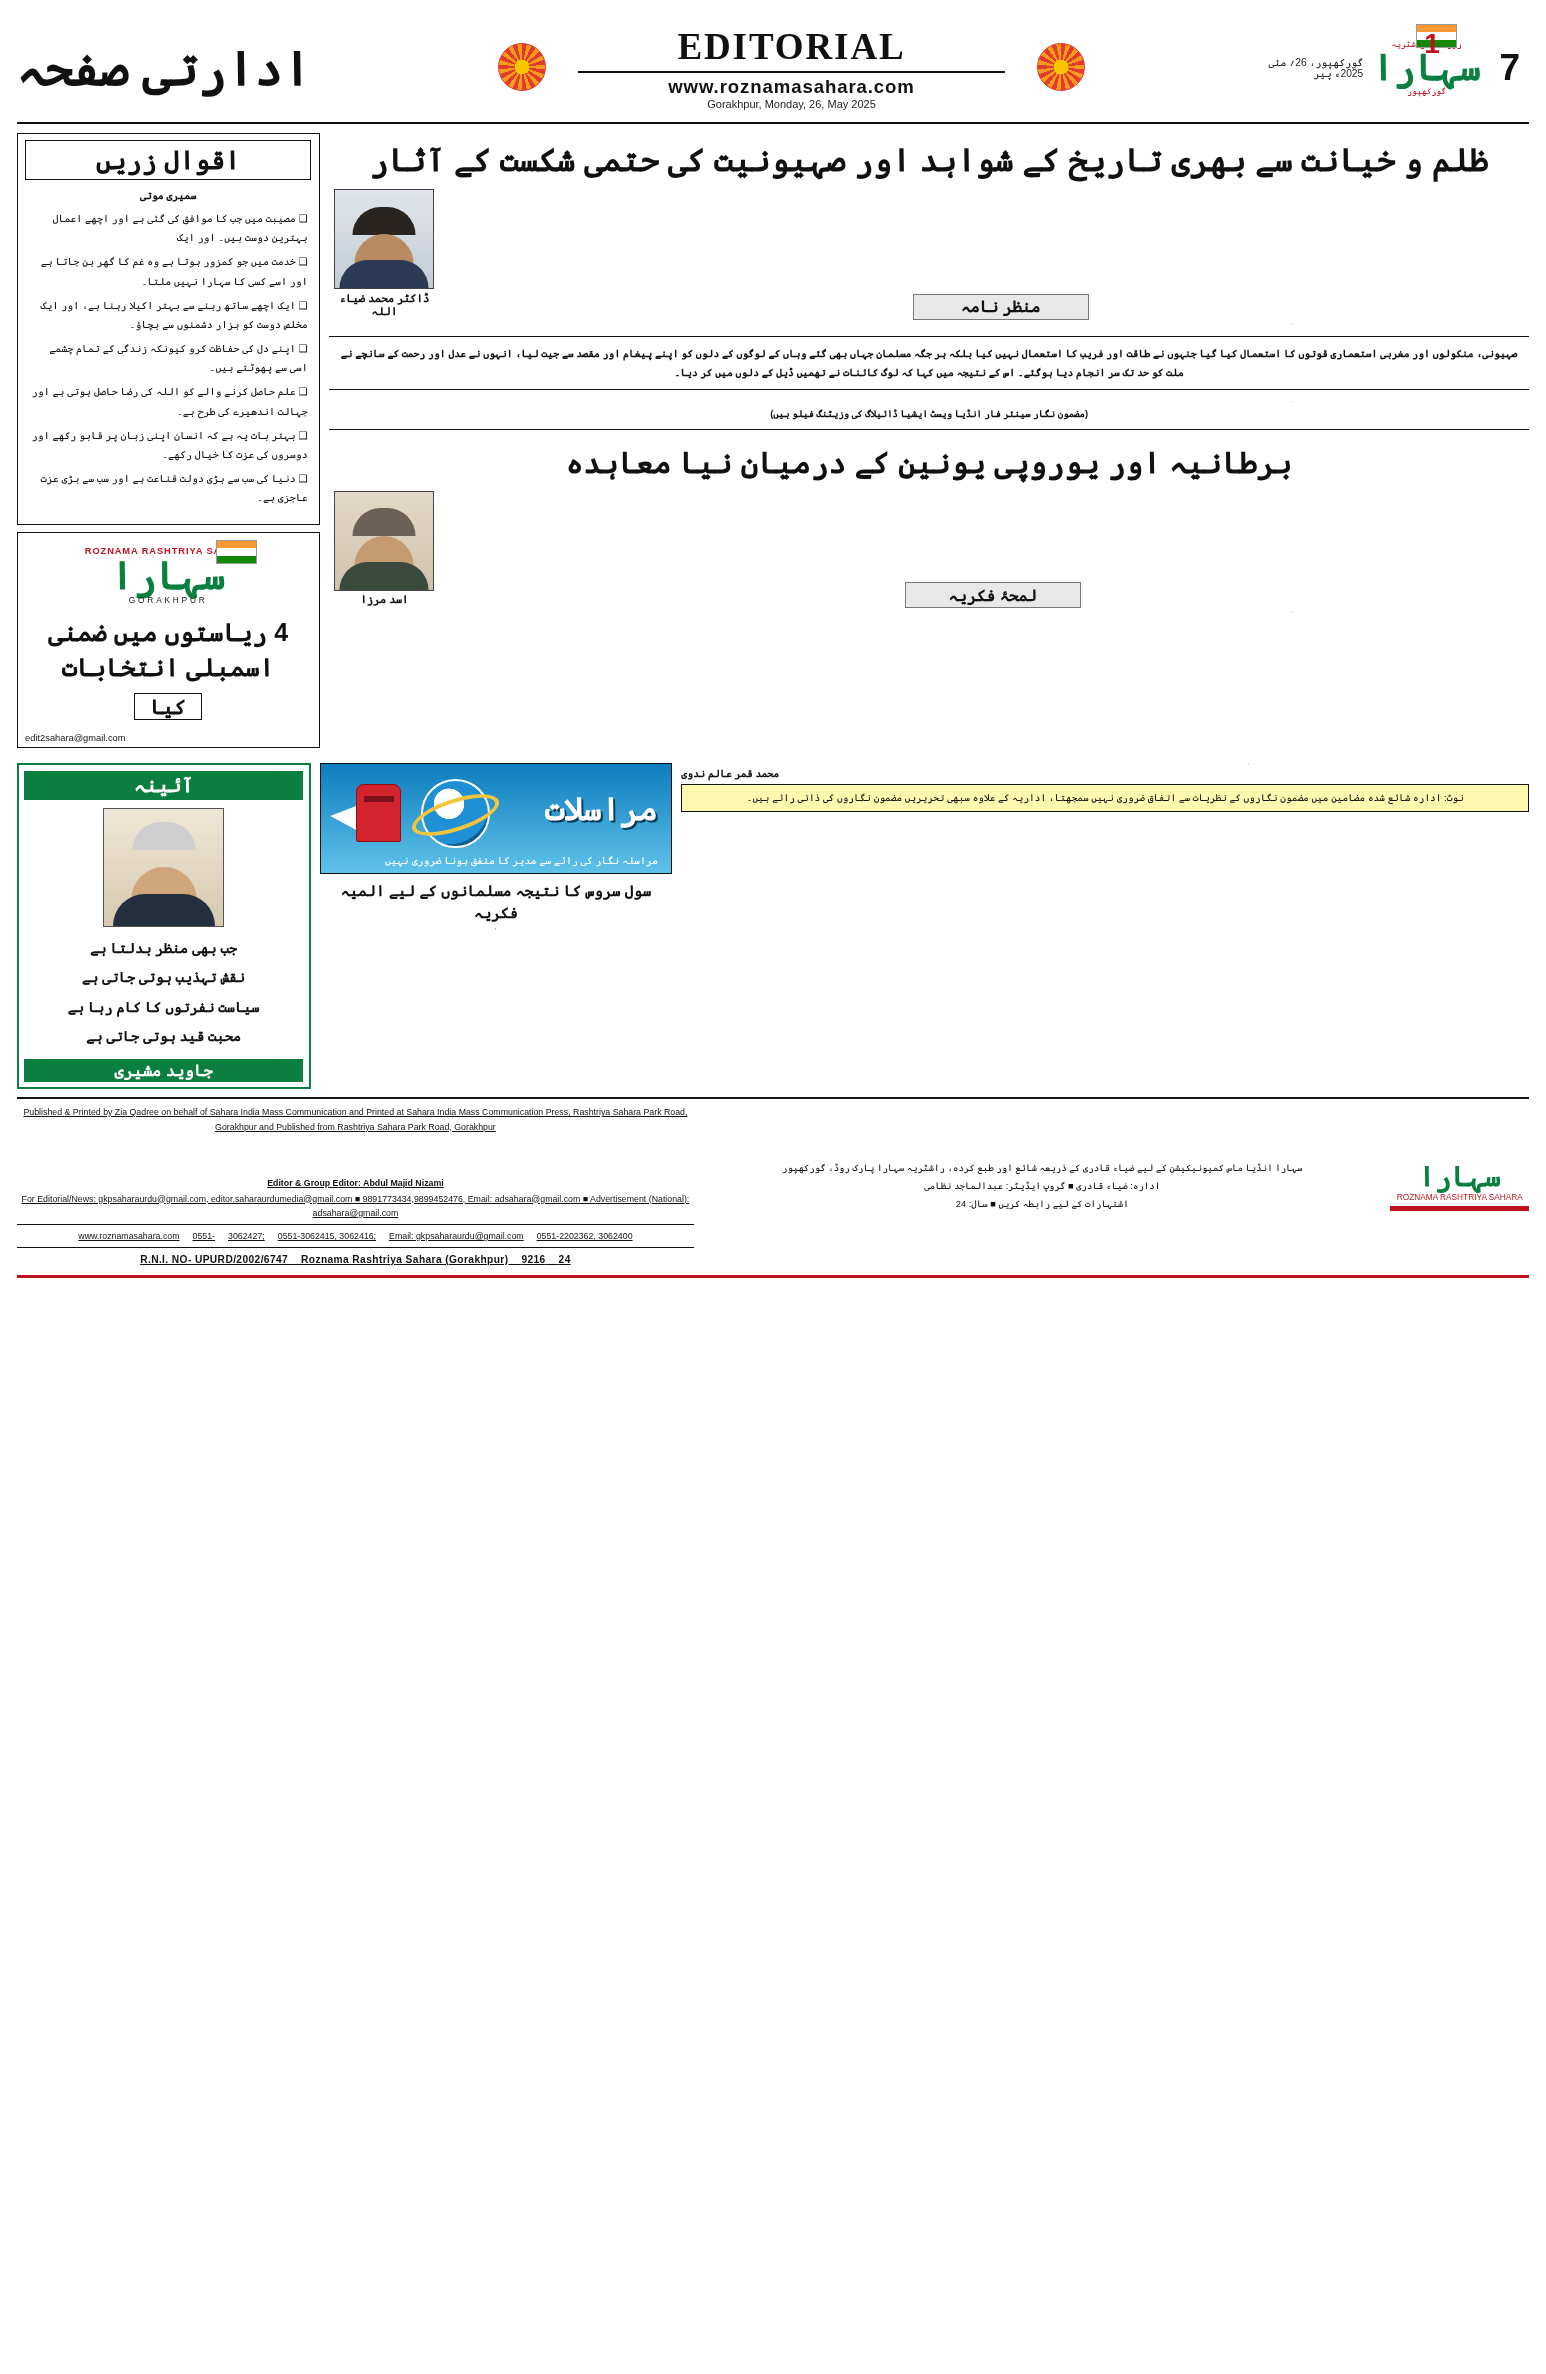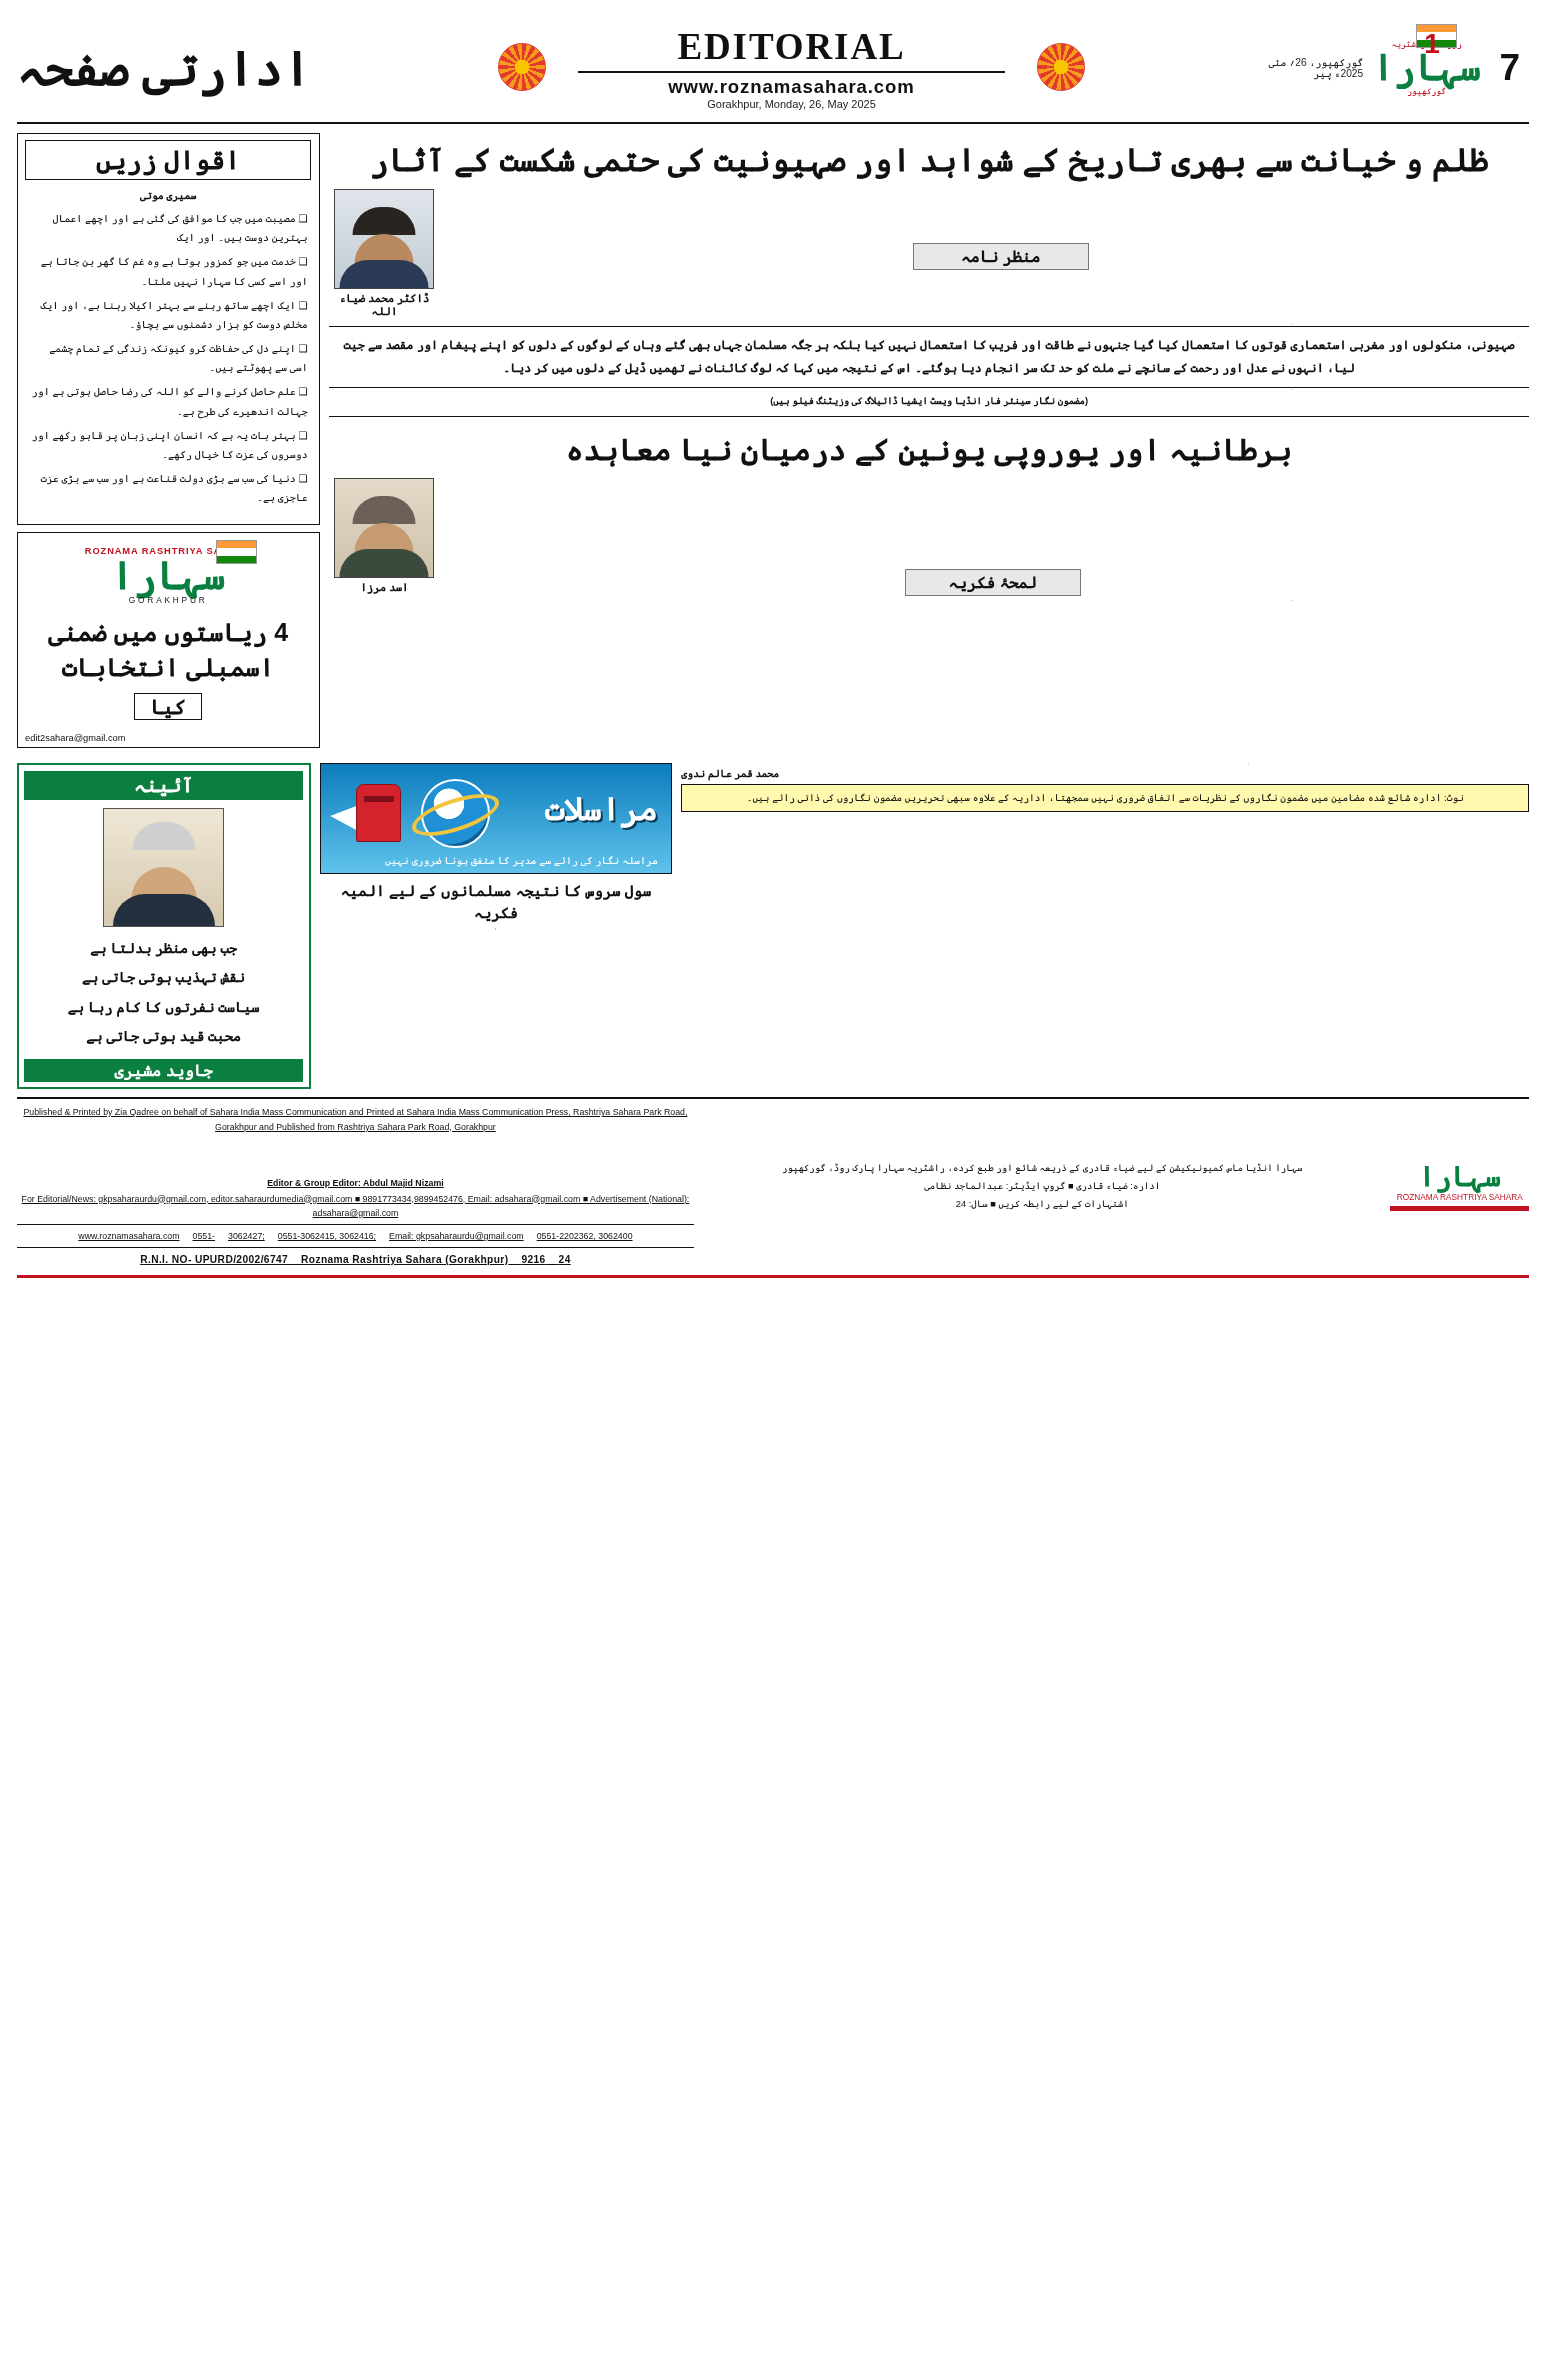--- a/index.html
+++ b/index.html
@@ -127,22 +127,22 @@
   .c5 { column-count:5; }
   .c3 { column-count:3; }
   .c2 { column-count:2; }
   .faux p { margin:0 0 3.7px; }
   .faux .line { height:6.5px; background:#3a3a3a; opacity:.82; margin:4.6px 0; border-radius:0.9px; }
   .faux .line.s1{width:100%} .faux .line.s2{width:94%} .faux .line.s3{width:88%}
   .faux .line.s4{width:78%} .faux .line.s5{width:66%} .faux .line.s6{width:97%}
 
   .pullquote {
     border-top:1.9px solid #111; border-bottom:1.9px solid #111;
-    padding:7.4px 5.6px; font-size:12px; font-weight:bold; line-height:1.9;
-    text-align:center; margin:1px 0;
+    padding:7.4px 5.6px; font-size:10px; font-weight:bold; line-height:1.9;
+    text-align:center; margin:11px 0;
   }
   .credit { font-size:9.3px; text-align:center; font-weight:bold; margin-top:5.6px; }
 
   
   .aqwal-head {
     border:1.9px solid #111; text-align:center; font-size:26px; font-weight:bold;
     padding:3.7px; letter-spacing:0.9px; background:#fff;
   }
   .aqwal-body { font-size:10.2px; line-height:1.9; padding:5.6px 3.7px; }
   .bullet { display:block; margin-bottom:4.6px; }
@@ -277,21 +277,21 @@
     </div>
   </div>
 
   <div class="content">
 
     <div class="col-main">
 
       <div>
         <div class="headline">ظلم و خیانت سے بھری تاریخ کے شواہد اور صہیونیت کی حتمی شکست کے آثار</div>
 
-        <div style="display:flex; align-items:center; gap:25px;">
+        <div style="display:flex; align-items:flex-end; gap:25px;">
           <div style="flex:1;">
             <div class="sub-banner">منظر نامہ</div>
           </div>
           <div class="author-box">
             <div class="author-photo">
               <div class="photo-bg"></div>
               <div class="photo-hair"></div>
               <div class="photo-face"></div>
               <div class="photo-body"></div>
             </div>

